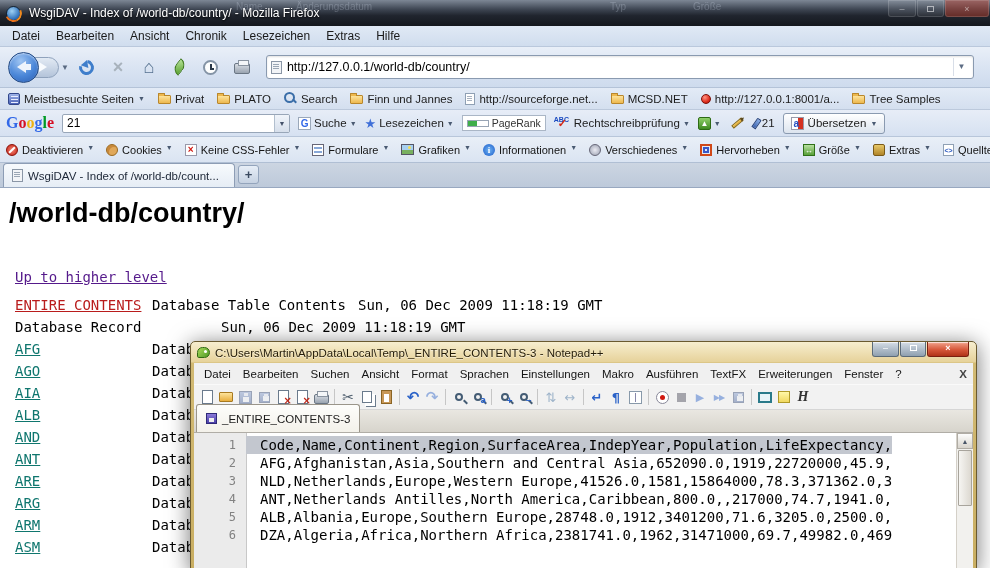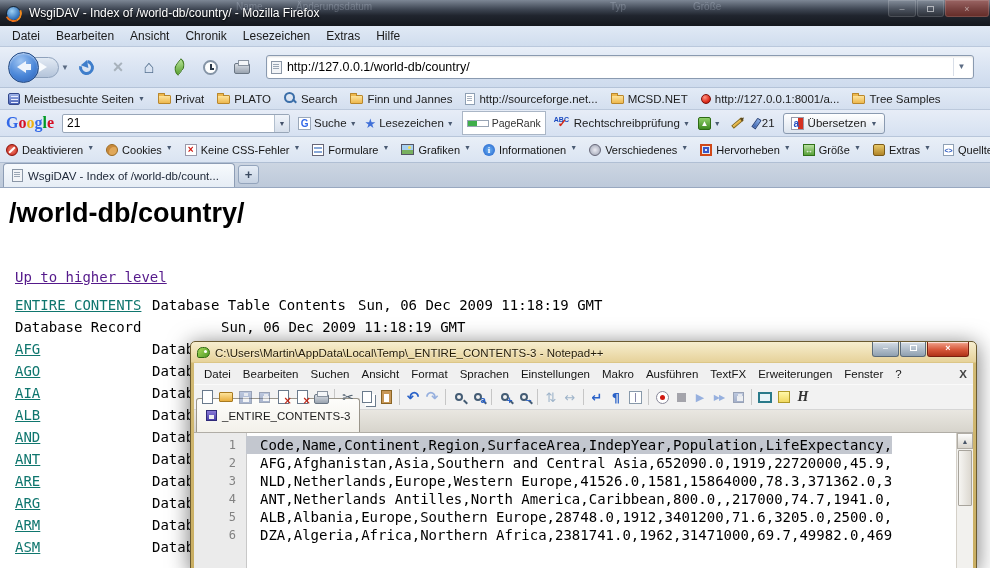--- a/index.html
+++ b/index.html
@@ -90,21 +90,21 @@
   
   .g-logo{font-family:"Liberation Serif",serif;font-weight:bold;font-size:16px;letter-spacing:0}
   .gl0{color:#3369e8}.gl1{color:#d50f25}.gl2{color:#eeb211}.gl3{color:#3369e8}.gl4{color:#009925}.gl5{color:#d50f25}
   .g-combo{display:flex;height:19px;border:1px solid #98a6b8;background:#fff;border-radius:2px;width:228px;align-items:center;overflow:hidden}
   .g-combo input{flex:1;border:none;outline:none;font-size:12px;padding:0 4px;font-family:"Liberation Sans",sans-serif}
   .g-combo .cbtn{width:15px;height:100%;background:linear-gradient(#f0f4fa,#d6dfeb);border-left:1px solid #b2bfce;
     font-size:7px;color:#44526a;display:flex;align-items:center;justify-content:center}
   .gt-item{display:flex;align-items:center;gap:3px;font-size:11.5px;color:#1c1c1c;white-space:nowrap}
   .ic-g{width:13px;height:13px;background:#fff;border:1px solid #9aa8ba;color:#3369e8;font-weight:bold;font-size:10px;text-align:center;line-height:12px}
   .ic-star{color:#3f6fd8;font-size:13px;line-height:13px}
-  .pr-chip{display:flex;align-items:center;gap:3px;border:1px solid #aab6c6;background:#fff;height:24px;padding:0 4px;font-size:10.5px;color:#333}
+  .pr-chip{display:flex;align-items:center;gap:3px;border:1px solid #aab6c6;background:#fff;height:16px;padding:0 4px;font-size:10.5px;color:#333}
   .pr-meter{width:22px;height:7px;border:1px solid #98a4b4;background:linear-gradient(90deg,#3fae4a 0 45%,#fff 45%)}
   .ic-abc{width:17px;height:14px;position:relative;font-weight:bold;font-size:7px;color:#1a4ac0;line-height:8px;text-align:left}
   .ic-abc::before{content:"ABC"}
   .ic-abc::after{content:"✓";position:absolute;left:4px;top:3px;color:#d02818;font-size:11px}
   .ic-autofill{width:13px;height:13px;border-radius:2px;background:linear-gradient(#8fd06a,#3f8a22);border:1px solid #2c6a14;color:#fff;font-size:8px;text-align:center;line-height:12px}
   .ic-autofill::before{content:"▲"}
   .ic-pencil{width:13px;height:4px;background:linear-gradient(#f8d060,#e0a020);border:1px solid #8a6a14;transform:rotate(-40deg);position:relative;margin:0 2px}
   .ic-pencil::after{content:"";position:absolute;right:-5px;top:-1px;border:2px solid transparent;border-left:4px solid #5a4a20}
   .ic-marker{width:5px;height:11px;background:linear-gradient(#8ab0e8,#3a62b0);border:1px solid #27437c;transform:rotate(35deg);border-radius:1px 1px 0 0}
   .btn3d{display:flex;align-items:center;gap:4px;border:1px solid #8a9ab0;border-radius:3px;
@@ -147,21 +147,21 @@
 
   
   .content{position:absolute;left:0;top:188px;width:990px;height:380px;background:#fff;overflow:hidden}
   .page-h1{margin:10px 0 0 9px;font-size:27px;font-weight:bold;color:#000}
   .uplink{display:inline-block;margin:40px 0 0 15px;font-family:"DejaVu Sans Mono",monospace;font-size:14px;
     color:#551a8b;text-decoration:underline}
   .listing{margin:8px 0 0 15px;font-family:"DejaVu Sans Mono",monospace;font-size:14px;color:#000}
   .lrow{display:flex;height:22px;line-height:22px;white-space:pre}
   .c1{width:137px;flex:none}.c2{width:206px;flex:none}
   .lk{text-decoration:underline;color:#0f766e}
-  .lk.visited{color:#0f766e}
+  .lk.visited{color:#b91c1c}
 
   
   .npp{position:absolute;left:190px;top:341px;width:787px;height:230px;z-index:10;
     border:1px solid #6a5a30;border-radius:5px 5px 0 0;overflow:hidden;
     background:linear-gradient(#f7eecf,#e6d29a 20px,#d2ba74 21px,#c9ae62);
     box-shadow:0 3px 22px rgba(0,0,0,.55)}
   .npp-tb{height:21px;display:flex;align-items:center;padding-left:6px;gap:5px}
   .npp-icon{width:13px;height:11px;border-radius:6px 6px 6px 2px;background:linear-gradient(135deg,#a8d858,#4f9a28);border:1px solid #2f6a12;position:relative}
   .npp-icon::before{content:"";position:absolute;right:2px;top:2px;width:3px;height:3px;border-radius:50%;background:#fff}
   .npp-title{font-size:11.5px;color:#241c08;white-space:nowrap;text-shadow:0 1px 0 rgba(255,255,255,.5)}
@@ -208,21 +208,21 @@
   .t-guide::before{content:"";position:absolute;left:5px;top:1px;bottom:1px;width:1px;background:#88a}
   .t-rec{width:13px;height:13px;border-radius:50%;border:1px solid #889;background:#fff;position:relative}
   .t-rec::before{content:"";position:absolute;left:3px;top:3px;width:5px;height:5px;border-radius:50%;background:#d01810}
   .t-stopm{width:9px;height:9px;background:#445}
   .t-playm::before{content:"▶";color:#2a62c8;font-size:11px}
   .t-playmulti::before{content:"▶▶";color:#2a62c8;font-size:8px;letter-spacing:-1px}
   .t-full{width:14px;height:11px;border:2px solid #2a7a8a;background:#e8f4f8}
   .t-postit{width:12px;height:12px;background:linear-gradient(#fff8a8,#f0d860);border:1px solid #b09a28}
   .t-H::before{content:"H";font-family:"Liberation Serif",serif;font-style:italic;font-weight:bold;font-size:14px;color:#333}
   .npp-tabbar{height:23px;background:linear-gradient(#e9e7e1,#d7d4cc);display:flex;align-items:flex-end;padding-left:2px;border-bottom:1px solid #b0ada6}
-  .npp-tab{height:34px;display:flex;align-items:center;gap:5px;padding:0 9px;
+  .npp-tab{height:28px;display:flex;align-items:center;gap:5px;padding:0 9px;
     background:linear-gradient(#fdfdfb,#f3f1ea);border:1px solid #9a958a;border-bottom:none;
     border-radius:3px 3px 0 0;font-size:11.5px;color:#1c1c1c}
   .tab-disk{width:11px;height:11px;background:linear-gradient(#8a7ad8,#4a3fa8);border:1px solid #2f2a78;position:relative}
   .tab-disk::before{content:"";position:absolute;left:2px;bottom:1px;width:5px;height:4px;background:#eee}
   .npp-editor{flex:1;position:relative;background:linear-gradient(90deg,#ebebeb 0 52px,#c8c8c8 52px 53px,#fff 53px);
     overflow:hidden;padding-top:3px}
   .eline{display:flex;height:18px;line-height:18px;white-space:pre;font-family:"DejaVu Sans Mono",monospace}
   .lnum{width:52px;flex:none;text-align:right;padding-right:10px;color:#828282;font-size:12px}
   .ltext{padding-left:14px;font-size:14px;color:#000}
   .eline.sel .ltext{background:#c3c7cf}

